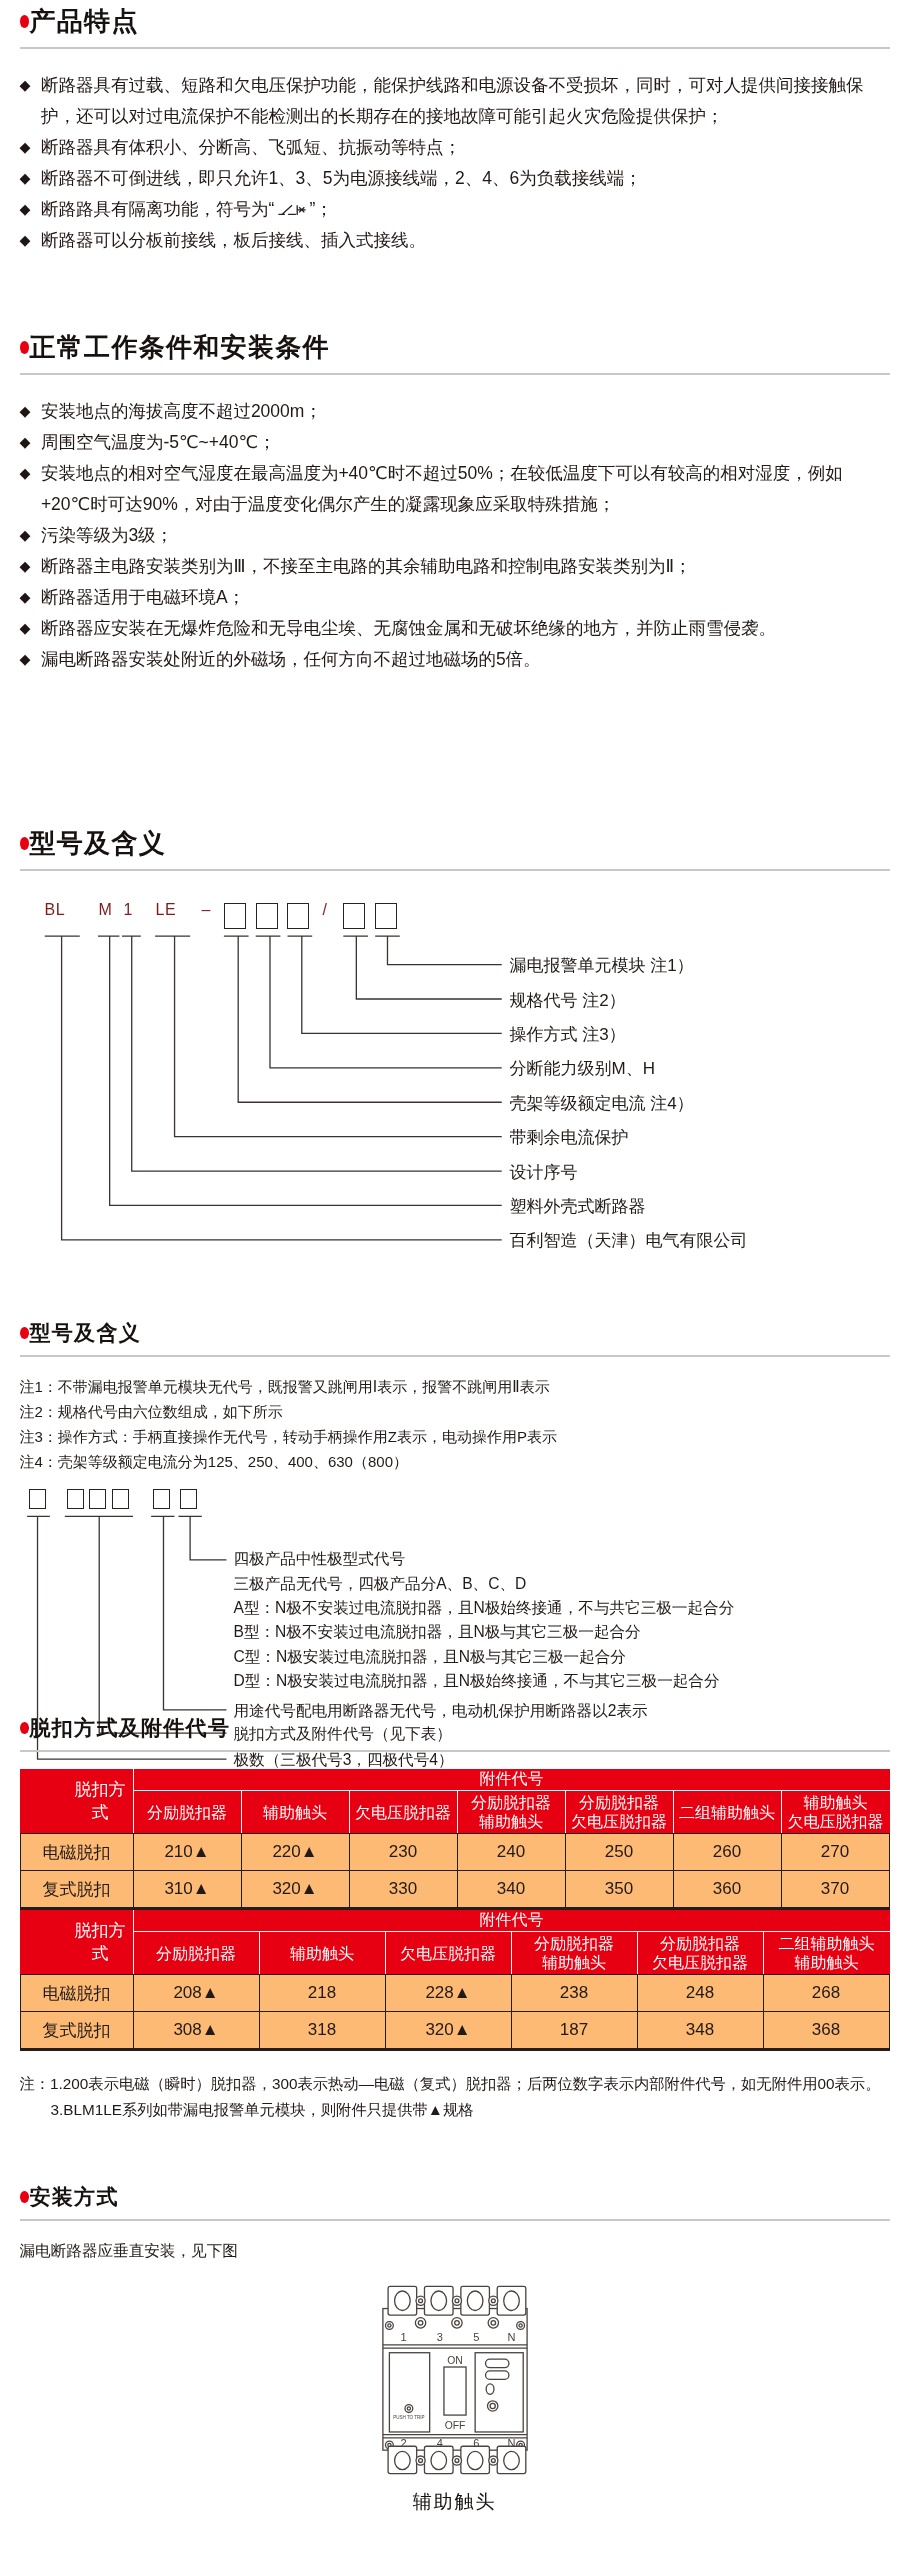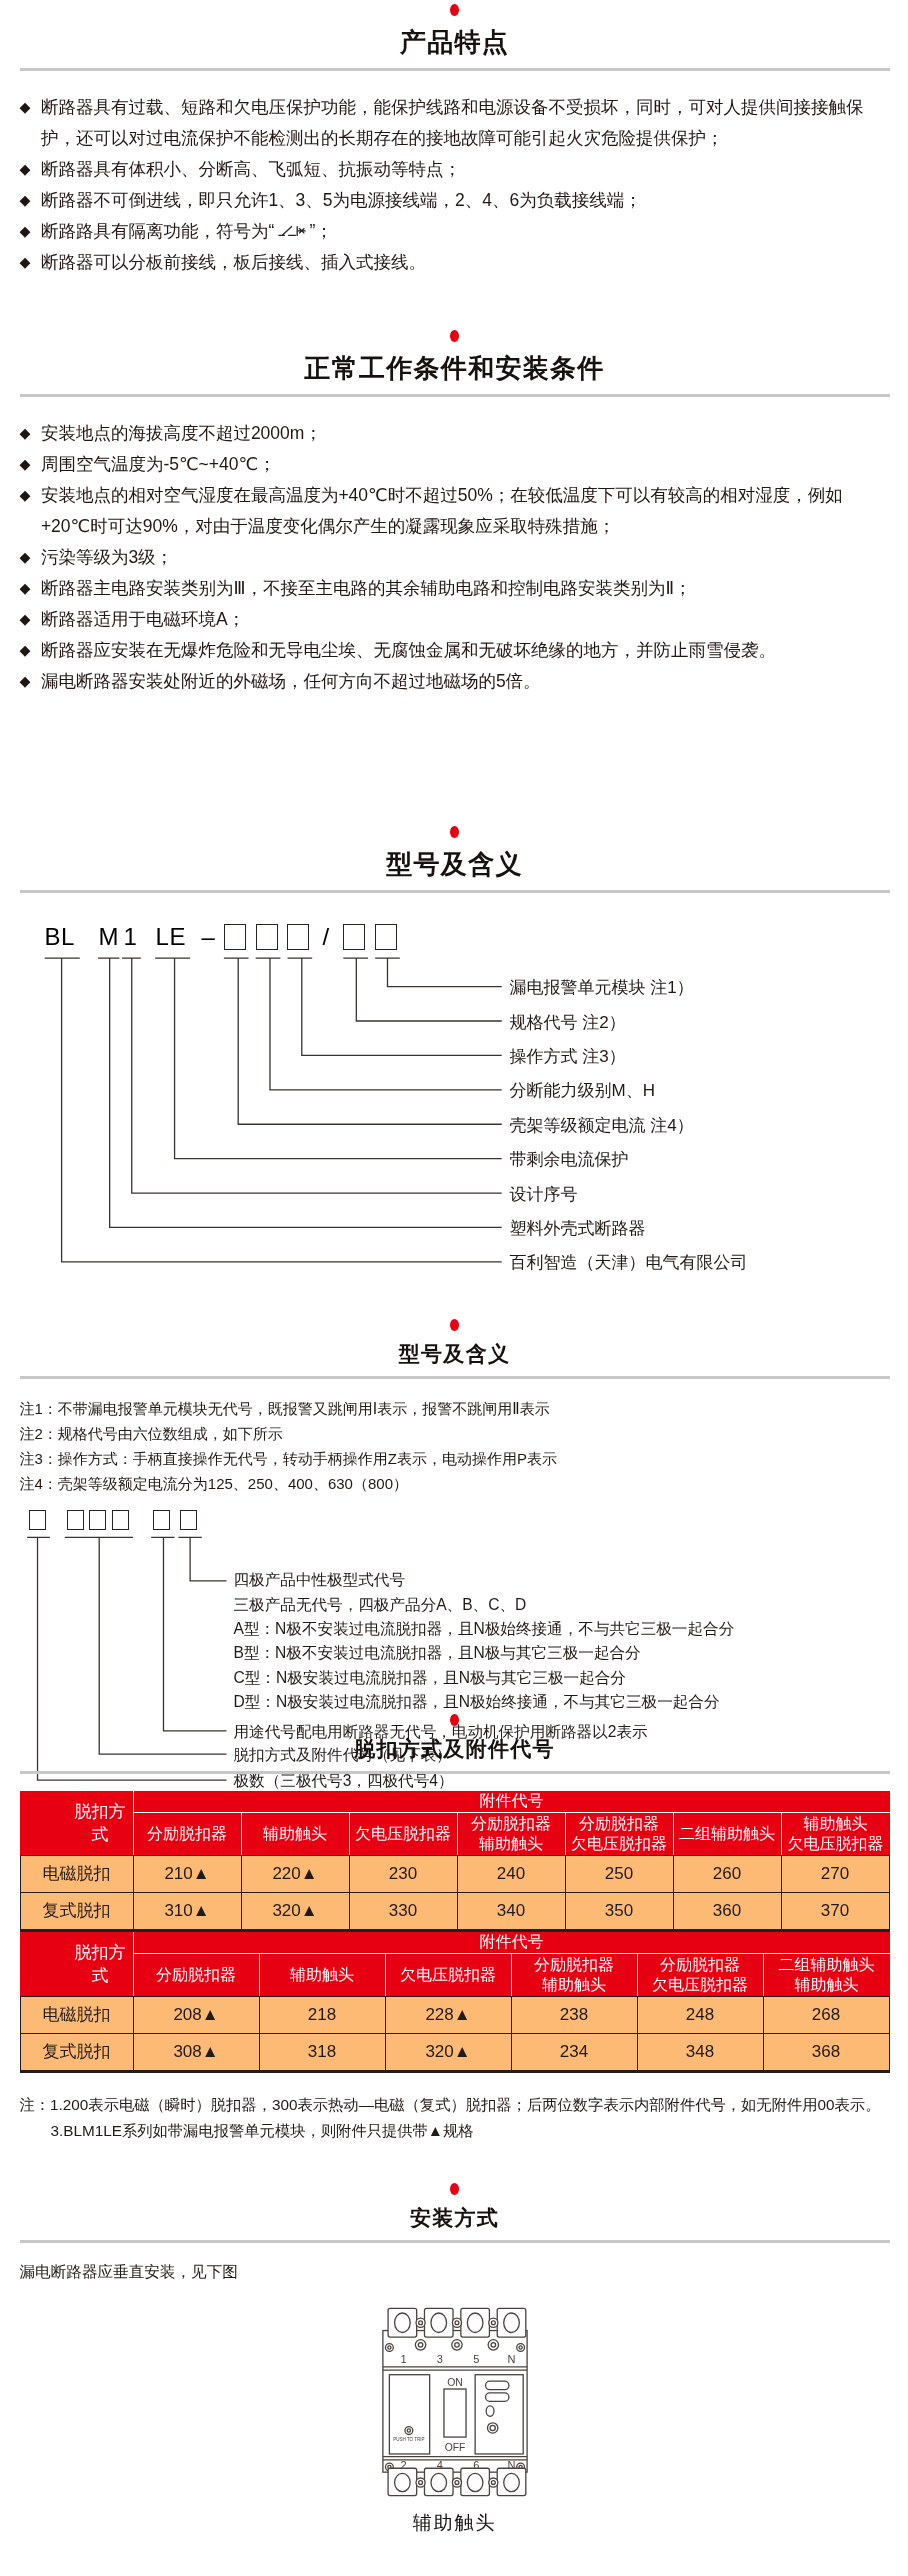--- a/index.html
+++ b/index.html
@@ -8,33 +8,33 @@
     --line:#c8c8c9;
   }
   *{margin:0;padding:0;box-sizing:border-box;}
   html,body{background:#ffffff;}
   body{
     width:909px;height:2576px;position:relative;
     font-family:"Liberation Sans","DejaVu Sans",sans-serif;
     color:var(--ink);
   }
   .section{position:absolute;left:19.5px;width:870px;}
-  .sec-head{display:flex;align-items:center;gap:9px;flex-direction:column;}
+  .sec-head{display:flex;align-items:center;gap:1px;}
   .red-dot{width:9px;height:12.3px;border-radius:50%;background:var(--red);flex:0 0 auto;}
   .sec-title{font-size:26px;font-weight:700;letter-spacing:1.3px;color:#171210;}
   .sec-title.small{font-size:21px;}
   .divider{height:2.6px;background:var(--line);margin-top:7.8px;}
   
   .bullets{margin-top:21px;}
   .bullet{display:flex;gap:10.4px;font-size:17.5px;line-height:31px;}
   .diamond{font-size:14.3px;line-height:31px;color:#1d1614;flex:0 0 auto;}
   .iso-svg{vertical-align:-1.9px;margin:0 2.6px;}
   
   .diagram1{position:relative;height:383px;margin-top:30px;}
-  .mc{position:absolute;top:0;font-size:24px;font-weight:500;color:#000000;letter-spacing:0.6px;}
+  .mc{position:absolute;top:0;font-size:16px;font-weight:500;color:#7f1d1d;letter-spacing:0.6px;}
   .mbox{position:absolute;top:1.3px;width:22px;height:26px;border:1.9px solid #2a2220;}
   .m1-label{position:absolute;left:490px;font-size:17px;white-space:nowrap;color:#221a17;}
   .diag-svg{position:absolute;left:0;top:0;}
   
   .mini-notes{margin-top:17px;font-size:15px;line-height:25px;color:#221a17;}
   
   .diagram2{position:relative;height:289px;margin-top:14.3px;}
   .mbox2{position:absolute;top:0;width:17.5px;height:20px;border:1.9px solid #2a2220;}
   .m2-label{position:absolute;left:214px;font-size:15.6px;white-space:nowrap;color:#221a17;}
   
@@ -306,21 +306,21 @@
         <td>228▲</td>
         <td>238</td>
         <td>248</td>
         <td class="wide">268</td>
       </tr>
       <tr>
         <td class="rowlab">复式脱扣</td>
         <td>308▲</td>
         <td>318</td>
         <td>320▲</td>
-        <td>234</td>
+        <td>187</td>
         <td>348</td>
         <td class="wide">368</td>
       </tr>
     </tbody>
       </table>
   </div>
 
   <div class="tbl-notes">
     <div>注：1.200表示电磁（瞬时）脱扣器，300表示热动—电磁（复式）脱扣器；后两位数字表示内部附件代号，如无附件用00表示。</div>
     <div class="ind">3.BLM1LE系列如带漏电报警单元模块，则附件只提供带▲规格</div>

